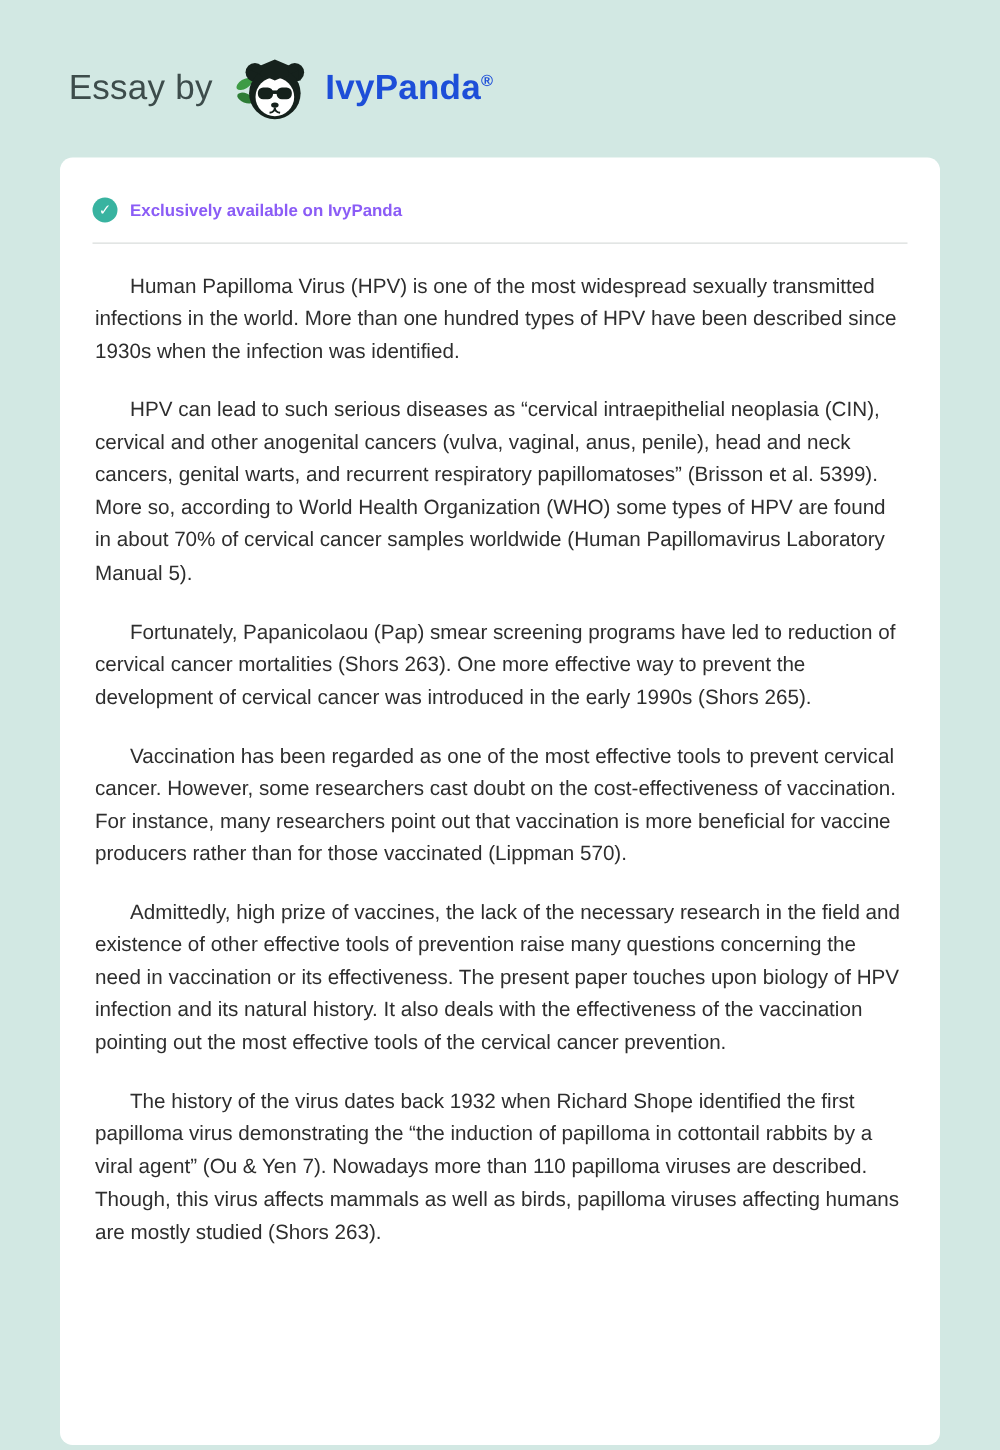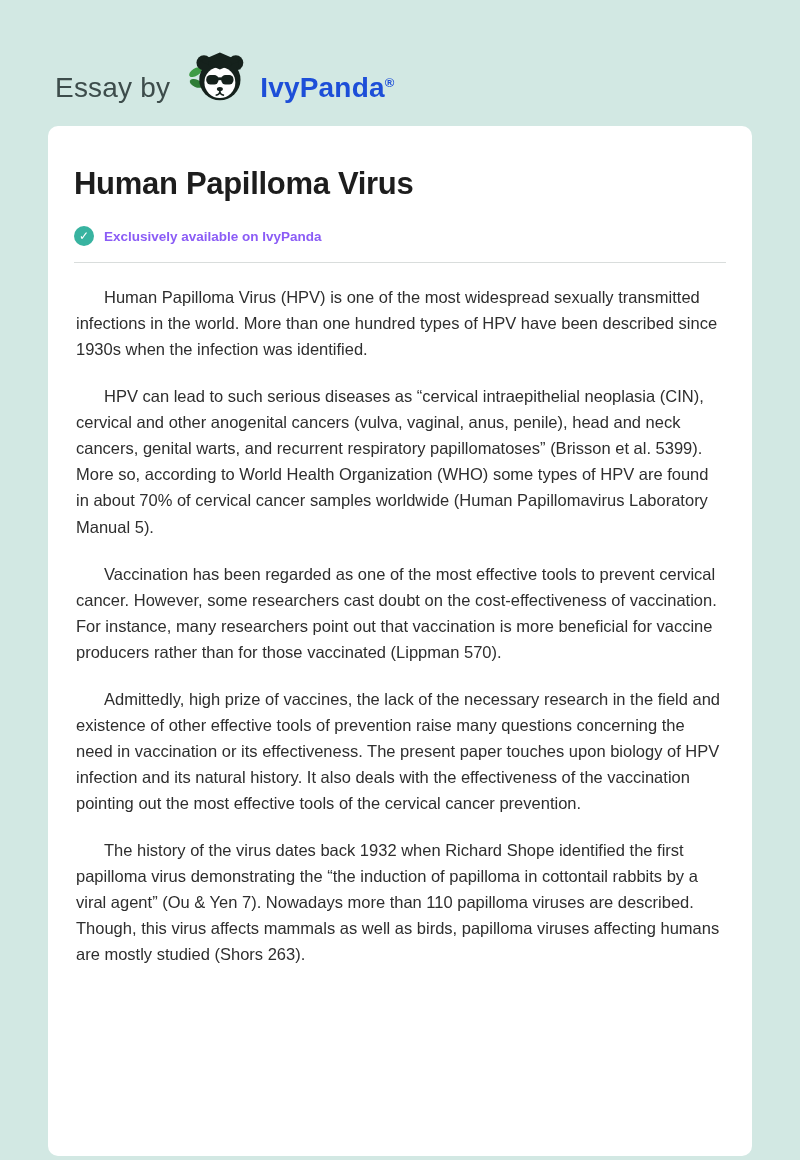--- a/index.html
+++ b/index.html
@@ -9,21 +9,21 @@
   }
   body {
     width: 800px;
     height: 1160px;
     overflow: hidden;
     background: #d2e8e3;
     font-family: "Liberation Sans", sans-serif;
   }
   .page-header {
     display: flex;
-    align-items: flex-end;
+    align-items: center;
     gap: 12px;
     padding: 36px 0 0 55px;
     height: 104px;
   }
   .essay-by {
     font-size: 28px;
     color: #3d4c4b;
     letter-spacing: 0.2px;
   }
   .logo {
@@ -110,29 +110,29 @@
     <ellipse cx="34" cy="45" rx="3.2" ry="2.2" fill="#15211c"></ellipse>
     <path d="M34 47 q0 4 -4.5 4.5 M34 47 q0 4 4.5 4.5" stroke="#15211c" stroke-width="1.6" fill="none"></path>
     <polygon points="13,15 34,6 55,15 34,24" fill="#15211c"></polygon>
     <rect x="22" y="15" width="24" height="6" rx="2" fill="#15211c"></rect>
     <line x1="55" y1="15" x2="55" y2="24" stroke="#15211c" stroke-width="2"></line>
   </svg>
   <span class="brand"><span>IvyPanda</span><sup>®</sup></span>
 </header>
 
 <main class="card">
-  <h1 class="essay-title">Human Papilloma Virus</h1>
 
   <div class="availability">
     <span class="check-circle">✓</span>
     <span class="availability-label">Exclusively available on IvyPanda</span>
   </div>
 
   <hr class="divider">
 
   <article class="essay-body">
     <p>Human Papilloma Virus (HPV) is one of the most widespread sexually transmitted infections in the world. More than one hundred types of HPV have been described since 1930s when the infection was identified.</p>
     <p>HPV can lead to such serious diseases as “cervical intraepithelial neoplasia (CIN), cervical and other anogenital cancers (vulva, vaginal, anus, penile), head and neck cancers, genital warts, and recurrent respiratory papillomatoses” (Brisson et al. 5399). More so, according to World Health Organization (WHO) some types of HPV are found in about 70% of cervical cancer samples worldwide (Human Papillomavirus Laboratory Manual 5).</p>
+    <p>Fortunately, Papanicolaou (Pap) smear screening programs have led to reduction of cervical cancer mortalities (Shors 263). One more effective way to prevent the development of cervical cancer was introduced in the early 1990s (Shors 265).</p>
     <p>Vaccination has been regarded as one of the most effective tools to prevent cervical cancer. However, some researchers cast doubt on the cost-effectiveness of vaccination. For instance, many researchers point out that vaccination is more beneficial for vaccine producers rather than for those vaccinated (Lippman 570).</p>
     <p>Admittedly, high prize of vaccines, the lack of the necessary research in the field and existence of other effective tools of prevention raise many questions concerning the need in vaccination or its effectiveness. The present paper touches upon biology of HPV infection and its natural history. It also deals with the effectiveness of the vaccination pointing out the most effective tools of the cervical cancer prevention.</p>
     <p>The history of the virus dates back 1932 when Richard Shope identified the first papilloma virus demonstrating the “the induction of papilloma in cottontail rabbits by a viral agent” (Ou &amp; Yen 7). Nowadays more than 110 papilloma viruses are described. Though, this virus affects mammals as well as birds, papilloma viruses affecting humans are mostly studied (Shors 263).</p>
   </article>
 </main>
 
 </body></html>

